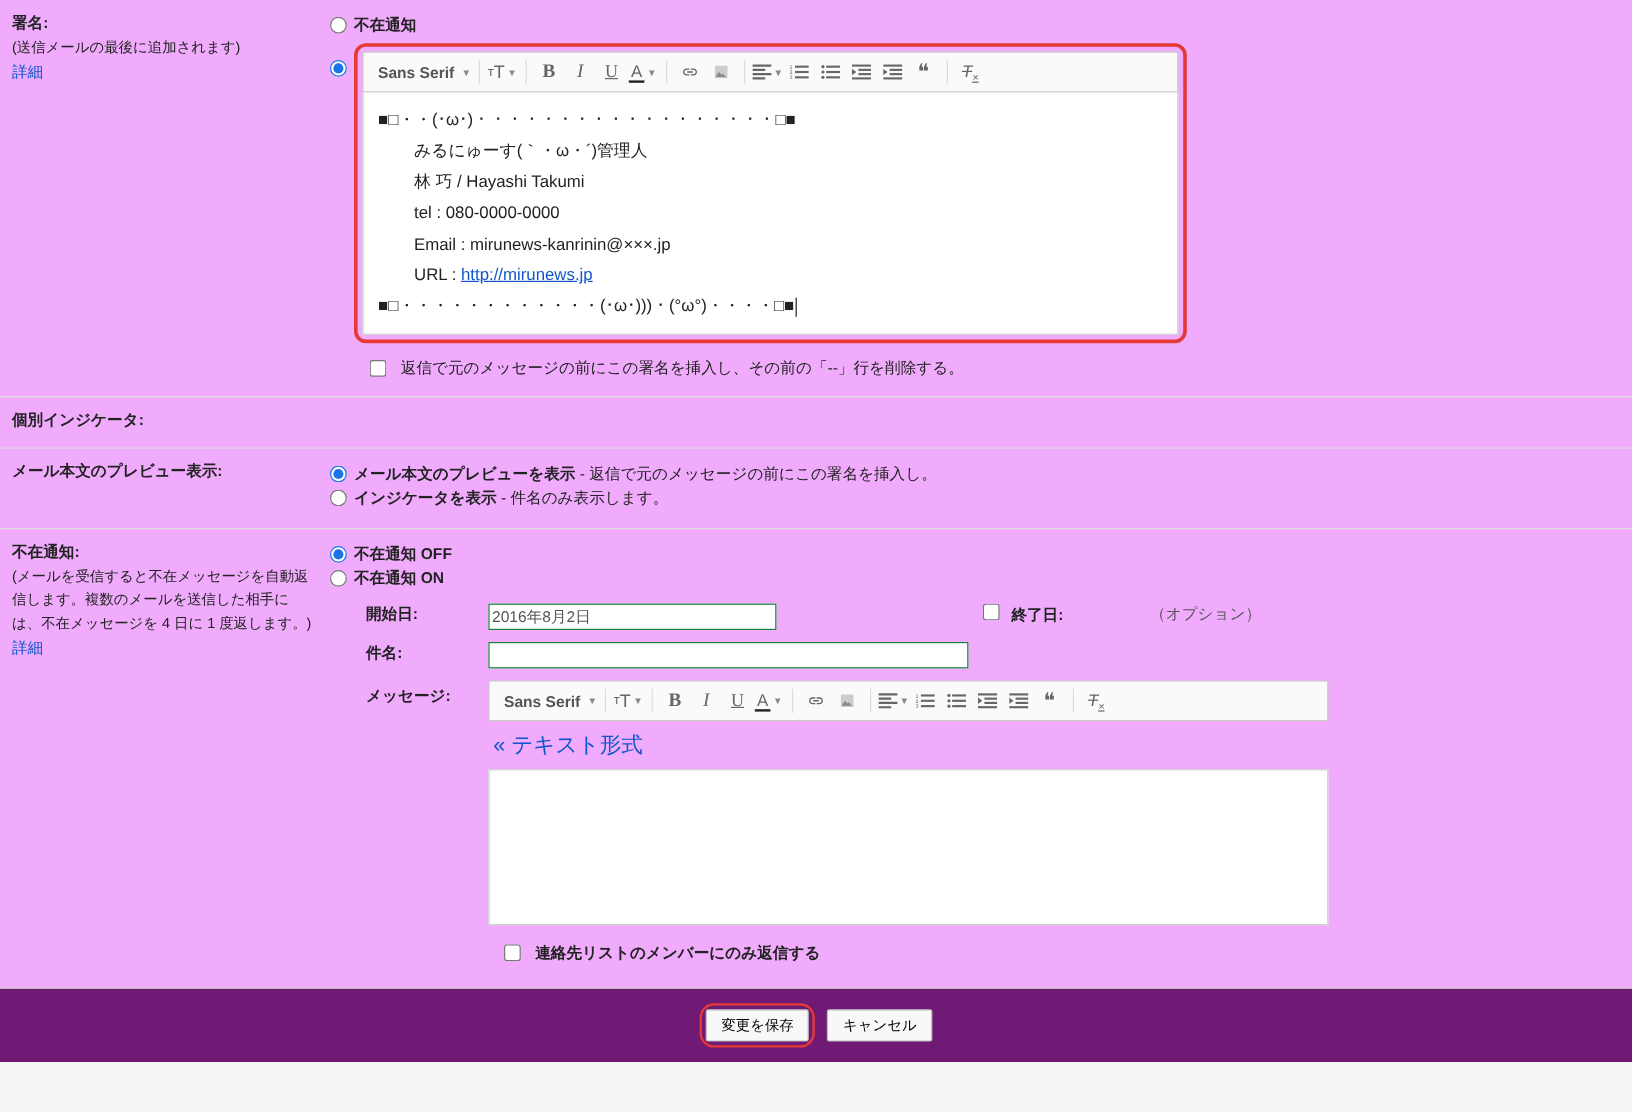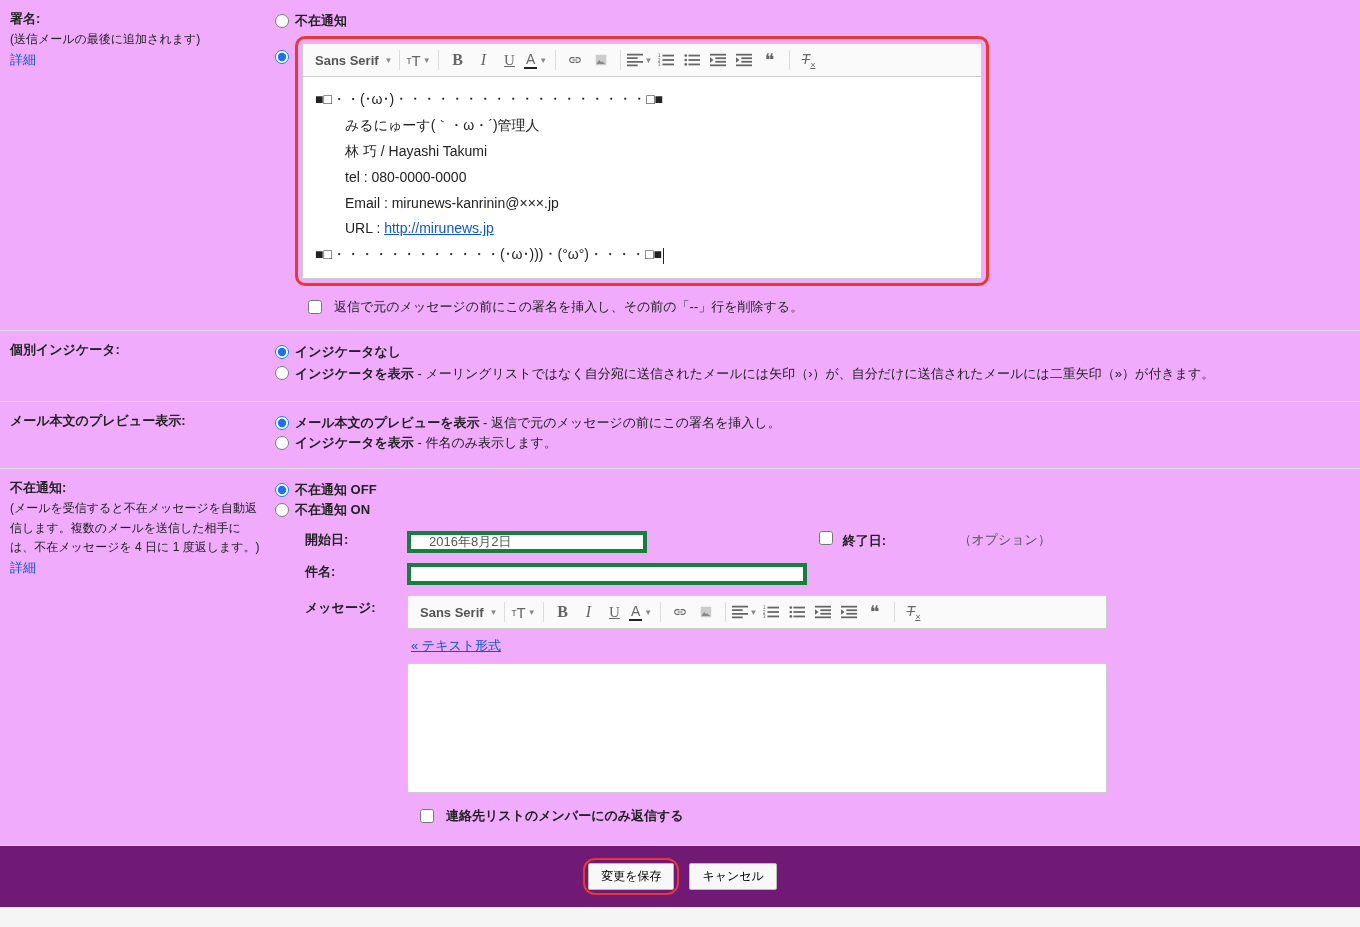--- a/index.html
+++ b/index.html
@@ -135,39 +135,38 @@
   .form-table td {
     padding: 4px 8px;
     vertical-align: top;
   }
   .form-label {
     font-weight: bold;
     font-size: 13px;
     width: 100px;
   }
   .text-input {
-    border: 4px solid #15803d;
+    border: 1px solid #15803d;
     height: 22px;
-    padding: 2px 18px;
+    padding: 2px 2px;
     font-size: 13px;
     background: #fff;
   }
   .date-input {
     width: 240px;
     color: #555;
   }
   .subject-input { width: 400px; }
   .plain-text-link {
     color: #1155cc;
-    font-size: 13px;
+    font-size: 18px;
     margin: 8px 0;
     cursor: pointer;
     display: block;
     padding-left: 4px;
-    text-decoration: underline;
   }
   .msg-editor-body {
     border: 1px solid #ccc;
     border-top: none;
     background: #fff;
     min-height: 130px;
   }
   .footer {
     display: flex;
     justify-content: center;
@@ -337,32 +336,20 @@
     <div class="checkbox-row">
       <input type="checkbox" style="">
       <span class="opt-text">返信で元のメッセージの前にこの署名を挿入し、その前の「--」行を削除する。</span>
     </div>
   </div>
 </div>
 
 <div class="section">
   <div class="left-col">
     <div class="label-title">個別インジケータ:</div>
-  </div>
-  <div class="right-col">
-    <div class="radio-row">
-      <input type="radio" name="ind" checked="" style="">
-      <span class="bold opt-text">インジケータなし</span>
-    </div>
-    <div class="radio-row" style="align-items:flex-start;">
-      <input type="radio" name="ind" style="margin-top: 3px;">
-      <span class="opt-text" style="line-height:1.7;">
-        <span class="bold">インジケータを表示</span><span> - メーリングリストではなく自分宛に送信されたメールには矢印（›）が、自分だけに送信されたメールには二重矢印（»）が付きます。</span>
-      </span>
-    </div>
   </div>
 </div>
 
 <div class="section">
   <div class="left-col">
     <div class="label-title">メール本文のプレビュー表示:</div>
   </div>
   <div class="right-col">
     <div class="radio-row">
       <input type="radio" name="snip" checked="" style="">

